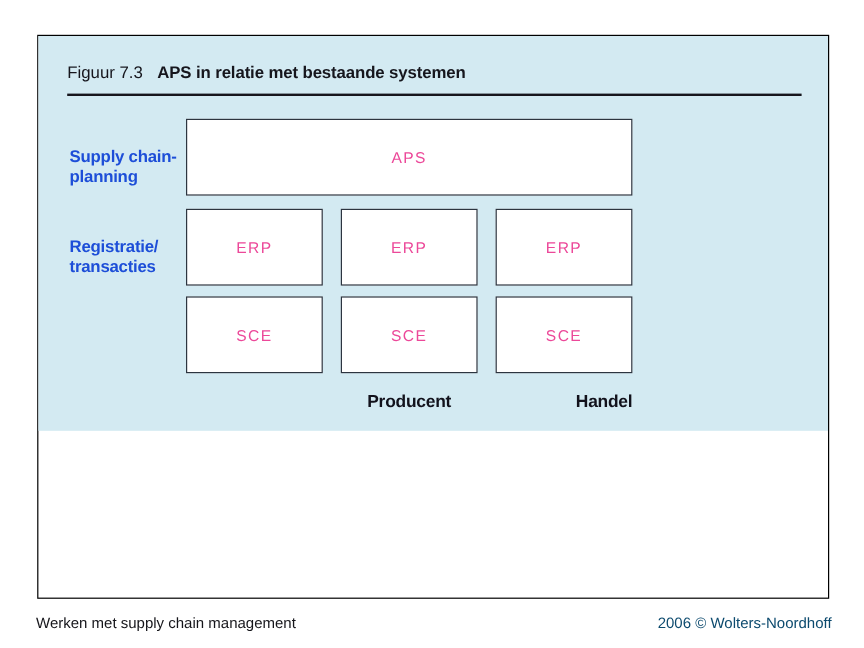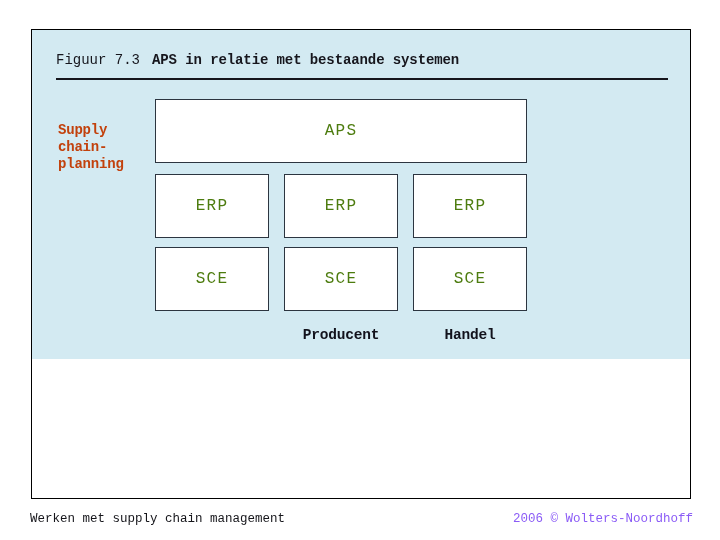--- a/index.html
+++ b/index.html
@@ -5,21 +5,21 @@
   html, body {
     margin: 0;
     padding: 0;
     background: #ffffff;
   }
   .slide {
     position: relative;
     width: 720px;
     height: 540px;
     background: #ffffff;
-    font-family: Liberation Mono, monospace;
+    font-family: Liberation Sans, sans-serif;
     overflow: hidden;
   }
   .content-box {
     position: absolute;
     left: 31px;
     top: 29px;
     width: 660px;
     height: 470px;
     box-sizing: border-box;
     border: 1px solid #000000;
@@ -53,38 +53,38 @@
     margin-left: 12px;
     letter-spacing: -0.1px;
   }
   .row-label {
     position: absolute;
     left: 26px;
     width: 102px;
     font-size: 14px;
     line-height: 17px;
     font-weight: 700;
-    color: #c2410c;
+    color: #1d4ed8;
     letter-spacing: -0.2px;
   }
   .row-label-1 { top: 92px; }
   .row-label-2 { top: 167px; }
   .row-label-3 { top: 243px; }
   .dbox {
     position: absolute;
     box-sizing: border-box;
     background: #ffffff;
     border: 1.5px solid #2c3540;
     display: flex;
     align-items: center;
     justify-content: center;
-    font-size: 16px;
+    font-size: 13px;
     font-weight: 400;
     letter-spacing: 1.2px;
-    color: #4d7c0f;
+    color: #ec4899;
     height: 64px;
   }
   .aps-box  { left: 123px; top: 69px;  width: 372px; }
   .erp-box-1 { left: 123px; top: 144px; width: 114px; }
   .erp-box-2 { left: 252px; top: 144px; width: 114px; }
   .erp-box-3 { left: 381px; top: 144px; width: 114px; }
   .sce-box-1 { left: 123px; top: 217px; width: 114px; }
   .sce-box-2 { left: 252px; top: 217px; width: 114px; }
   .sce-box-3 { left: 381px; top: 217px; width: 114px; }
   .col-label {
@@ -93,54 +93,58 @@
     width: 114px;
     text-align: center;
     font-size: 14.5px;
     line-height: 17px;
     font-weight: 700;
     color: #12121c;
     letter-spacing: -0.2px;
   }
   .col-label-1 { left: 123px; }
   .col-label-2 { left: 252px; }
-  .col-label-3 { left: 381px; }
+  .col-label-3 { left: 381px; text-align: right; }
   .footer-left {
     position: absolute;
     left: 30px;
     top: 512px;
     font-size: 12.5px;
     line-height: 15px;
     color: #15151a;
     text-align: center;
   }
   .footer-right {
     position: absolute;
     right: 27px;
     top: 512px;
     font-size: 12.5px;
     line-height: 15px;
-    color: #8b5cf6;
+    color: #0c4a6e;
   }
 </style>
 </head>
 <body>
 
 <div class="slide">
   <div class="content-box">
 
     <div class="figure-panel">
 
       <div class="fig-header">
         <span class="fig-label">Figuur 7.3</span><span class="fig-title">APS in relatie met bestaande systemen</span>
       </div>
 
       <div class="row-label row-label-1">
         <span>Supply chain-</span><br>
         <span>planning</span>
+      </div>
+      <div class="row-label row-label-2">
+        <span>Registratie/</span><br>
+        <span>transacties</span>
       </div>
 
       <div class="dbox aps-box">APS</div>
 
       <div class="dbox erp-box-1">ERP</div>
       <div class="dbox erp-box-2">ERP</div>
       <div class="dbox erp-box-3">ERP</div>
 
       <div class="dbox sce-box-1">SCE</div>
       <div class="dbox sce-box-2">SCE</div>

